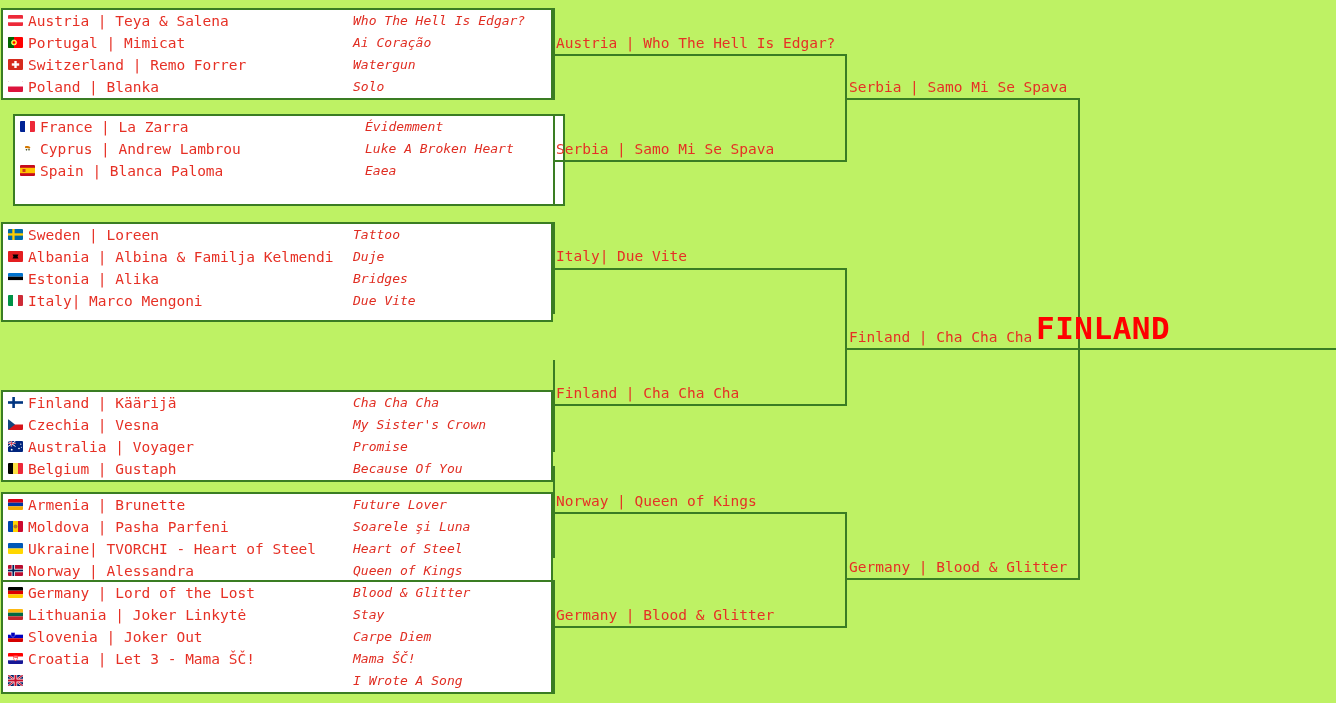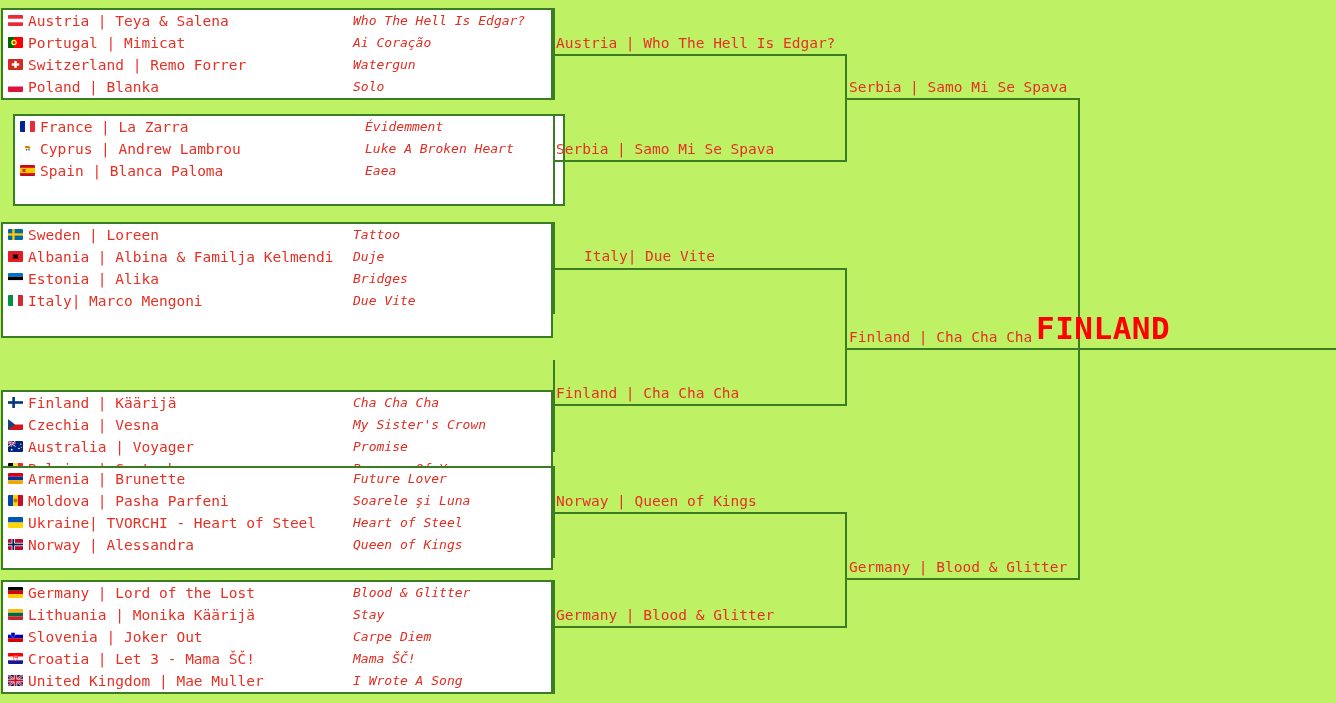--- a/index.html
+++ b/index.html
@@ -175,21 +175,21 @@
             <rect width="15" height="11" fill="#c60b1e"></rect>
             <rect y="2.8" width="15" height="5.4" fill="#ffc400"></rect>
             <rect x="2.5" y="4" width="3" height="3" fill="#c60b1e" opacity="0.75"></rect>
           </svg>
       </span>
       <span class="entry">Spain | Blanca Paloma</span>
       <span class="song">Eaea</span>
     </div>
   </div>
 
-  <div class="group-box" style="top:222px; width:552px; height:116px;">
+  <div class="group-box" style="top:222px; width:552px; height:100px;">
     <div class="r1-row">
       <span class="flag">
         <svg viewBox="0 0 15 11">
             <rect width="15" height="11" fill="#006aa7"></rect>
             <rect x="4.3" width="2.3" height="11" fill="#fecc00"></rect>
             <rect y="4.3" width="15" height="2.3" fill="#fecc00"></rect>
           </svg>
       </span>
       <span class="entry">Sweden | Loreen</span>
       <span class="song">Tattoo</span>
@@ -274,21 +274,21 @@
             <rect width="5" height="11" fill="#000"></rect>
             <rect x="5" width="5" height="11" fill="#fae042"></rect>
             <rect x="10" width="5" height="11" fill="#ed2939"></rect>
           </svg>
       </span>
       <span class="entry">Belgium | Gustaph</span>
       <span class="song">Because Of You</span>
     </div>
   </div>
 
-  <div class="group-box" style="top:466px; width:552px; height:104px;">
+  <div class="group-box" style="top:492px; width:552px; height:104px;">
     <div class="r1-row">
       <span class="flag">
         <svg viewBox="0 0 15 11">
             <rect width="15" height="3.7" fill="#d90012"></rect>
             <rect y="3.7" width="15" height="3.6" fill="#0033a0"></rect>
             <rect y="7.3" width="15" height="3.7" fill="#f2a800"></rect>
           </svg>
       </span>
       <span class="entry">Armenia | Brunette</span>
       <span class="song">Future Lover</span>
@@ -343,21 +343,21 @@
       <span class="song">Blood &amp; Glitter</span>
     </div>
     <div class="r1-row">
       <span class="flag">
         <svg viewBox="0 0 15 11">
             <rect width="15" height="3.7" fill="#fdb913"></rect>
             <rect y="3.7" width="15" height="3.6" fill="#006a44"></rect>
             <rect y="7.3" width="15" height="3.7" fill="#c1272d"></rect>
           </svg>
       </span>
-      <span class="entry">Lithuania | Monika Käärijä</span>
+      <span class="entry">Lithuania | Joker Linkytė</span>
       <span class="song">Stay</span>
     </div>
     <div class="r1-row">
       <span class="flag">
         <svg viewBox="0 0 15 11">
             <rect width="15" height="3.7" fill="#fff"></rect>
             <rect y="3.7" width="15" height="3.6" fill="#0000bf"></rect>
             <rect y="7.3" width="15" height="3.7" fill="#d50000"></rect>
             <path d="M3 1.5h4v3l-2 2-2-2z" fill="#0000bf" stroke="#fff" stroke-width="0.4"></path>
           </svg>
@@ -381,38 +381,37 @@
     <div class="r1-row">
       <span class="flag">
         <svg viewBox="0 0 15 11">
             <rect width="15" height="11" fill="#012169"></rect>
             <path d="M0 0l15 11M15 0L0 11" stroke="#fff" stroke-width="2.2"></path>
             <path d="M0 0l15 11M15 0L0 11" stroke="#c8102e" stroke-width="1.2"></path>
             <path d="M7.5 0v11M0 5.5h15" stroke="#fff" stroke-width="3.4"></path>
             <path d="M7.5 0v11M0 5.5h15" stroke="#c8102e" stroke-width="2"></path>
           </svg>
       </span>
-      <span class="entry">United Kingdom | Mae Muller</span>
       <span class="song">I Wrote A Song</span>
     </div>
   </div>
 
   <div class="vline" style="left:553px; top:8px; height:92px;"></div>
   <div class="hline" style="left:553px; top:54px; width:294px;"></div>
   <div class="match-label" style="left:556px; top:35px;">Austria | Who The Hell Is Edgar?</div>
 
   <div class="vline" style="left:553px; top:114px; height:92px;"></div>
   <div class="hline" style="left:553px; top:160px; width:294px;"></div>
   <div class="match-label" style="left:556px; top:141px;">Serbia | Samo Mi Se Spava</div>
 
   <div class="vline" style="left:845px; top:54px; height:108px;"></div>
 
   <div class="vline" style="left:553px; top:222px; height:92px;"></div>
   <div class="hline" style="left:553px; top:268px; width:294px;"></div>
-  <div class="match-label" style="left:556px; top:248px;padding-left:28px;">Italy| Due Vite</div>
+  <div class="match-label" style="left:556px; top:248px;">Italy| Due Vite</div>
 
   <div class="vline" style="left:553px; top:360px; height:92px;"></div>
   <div class="hline" style="left:553px; top:404px; width:294px;"></div>
   <div class="match-label" style="left:556px; top:385px;">Finland | Cha Cha Cha</div>
 
   <div class="vline" style="left:845px; top:268px; height:138px;"></div>
 
   <div class="vline" style="left:553px; top:466px; height:92px;"></div>
   <div class="hline" style="left:553px; top:512px; width:294px;"></div>
   <div class="match-label" style="left:556px; top:493px;">Norway | Queen of Kings</div>

